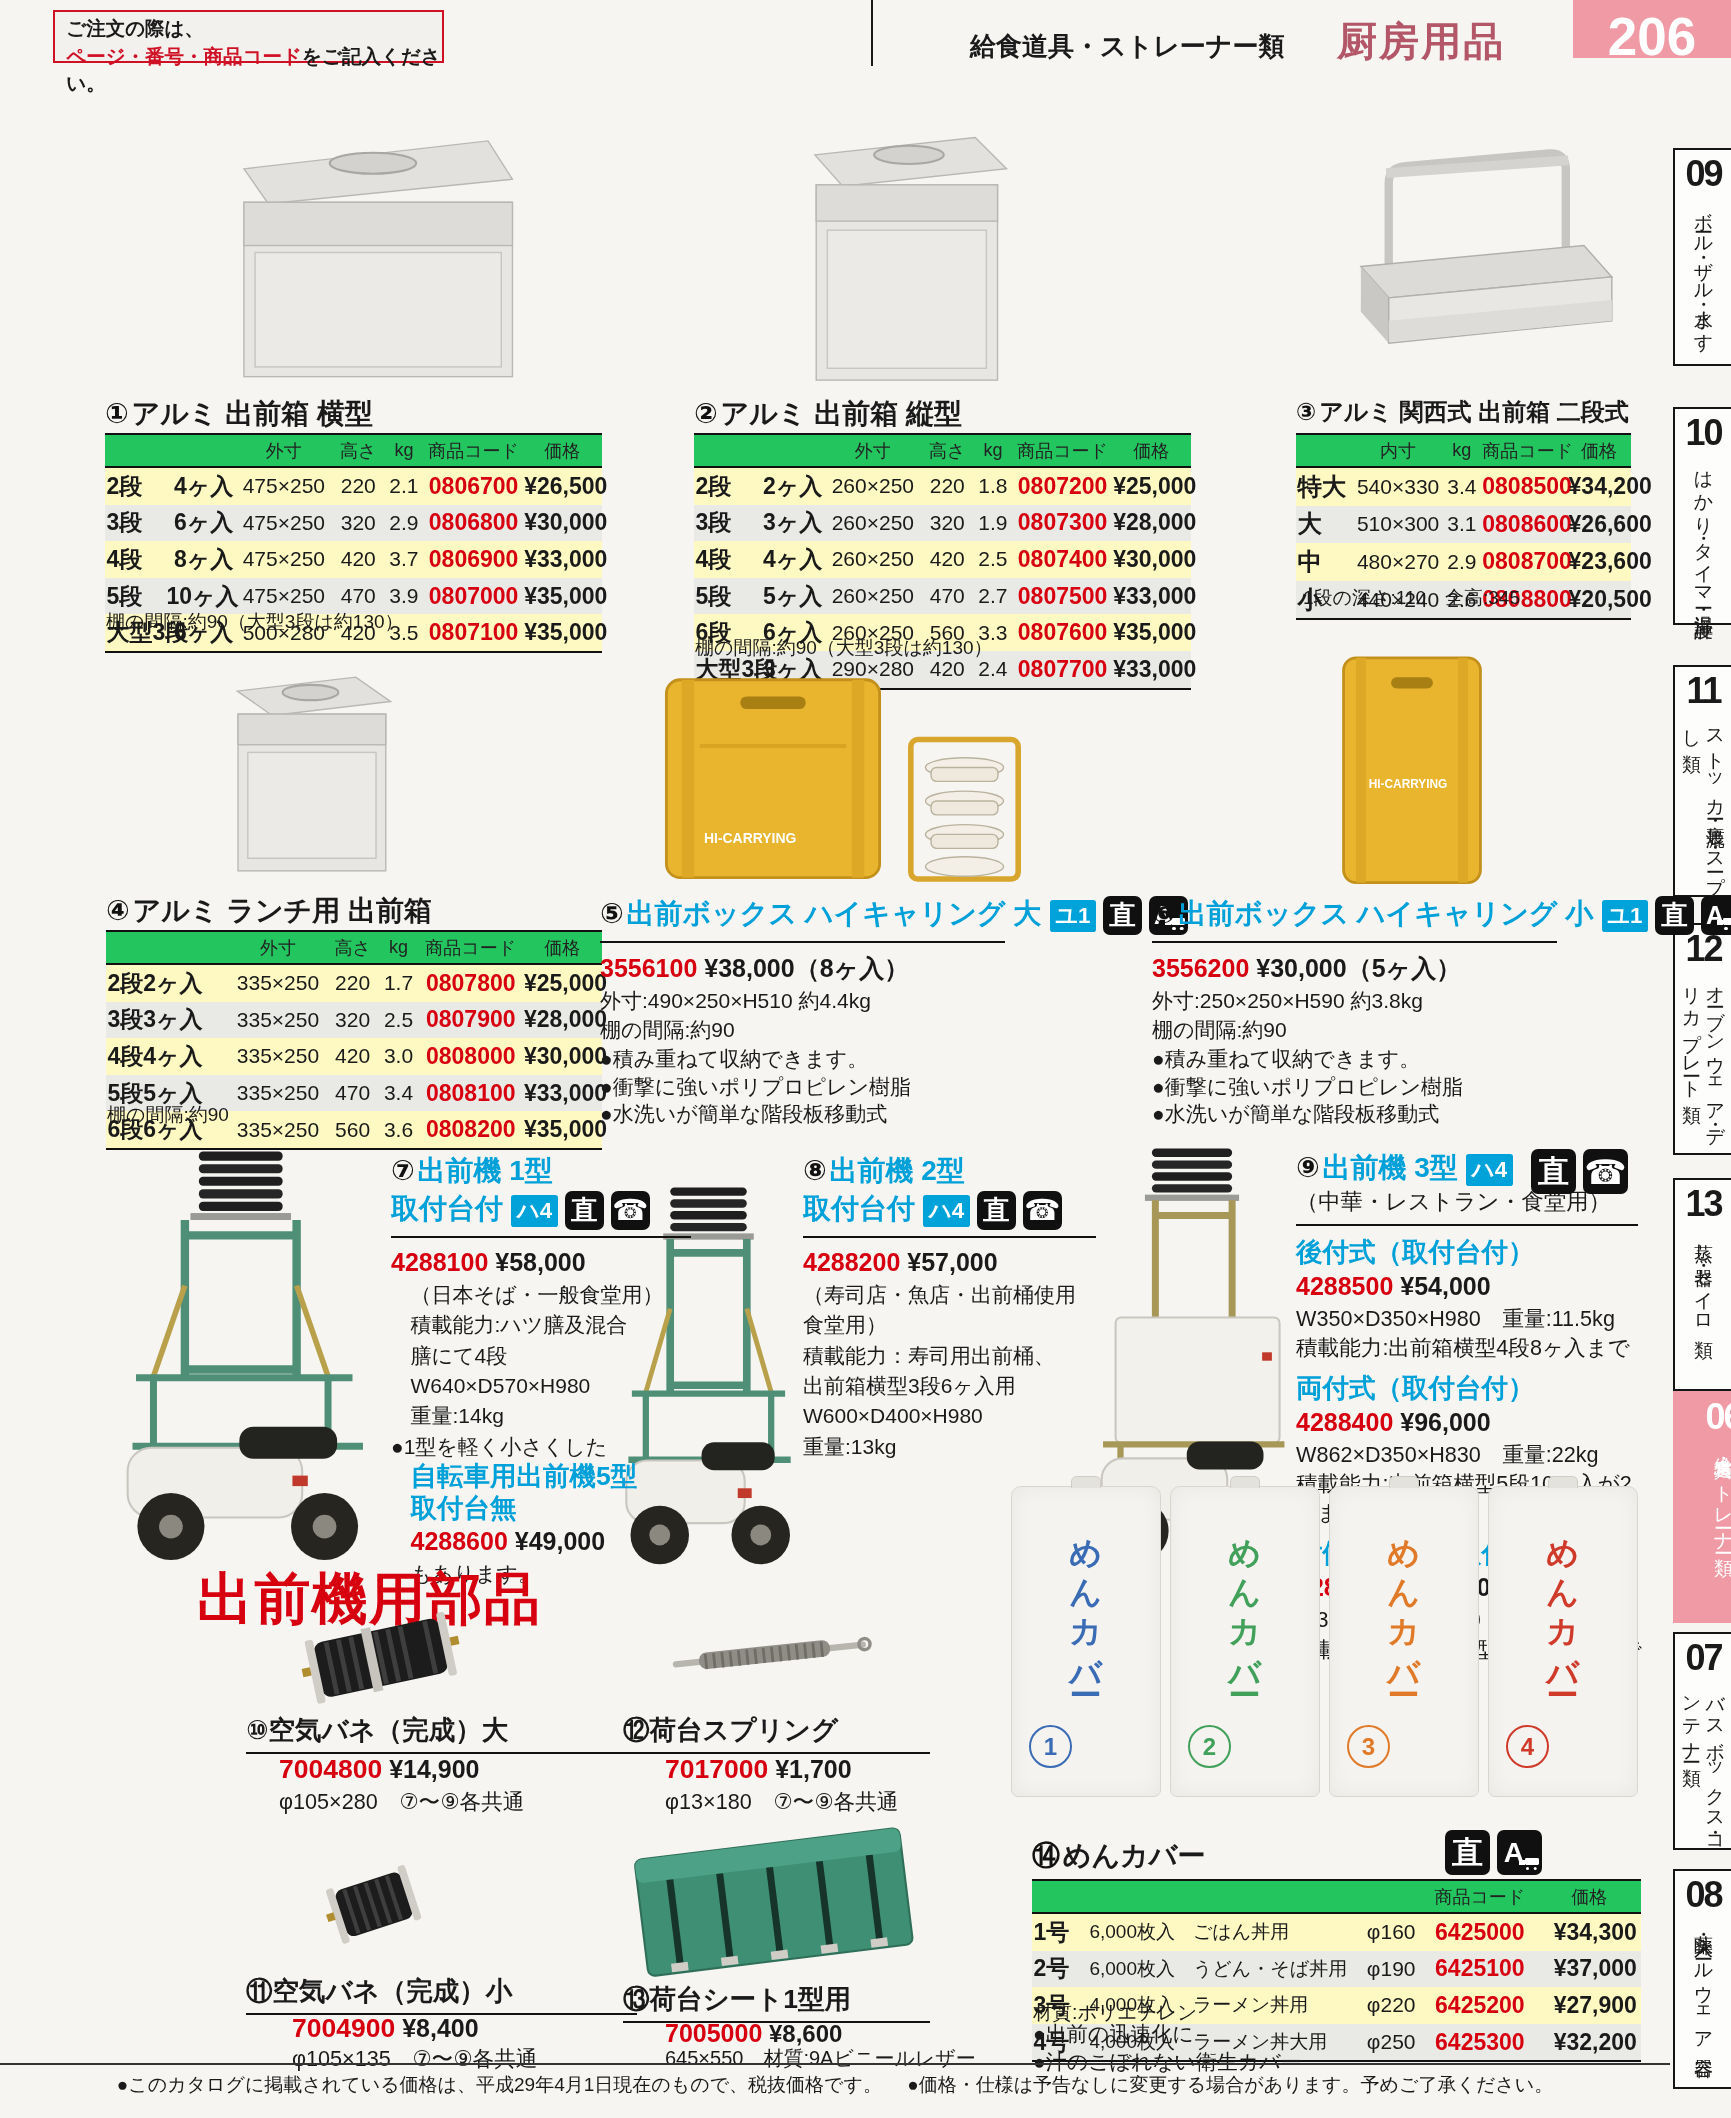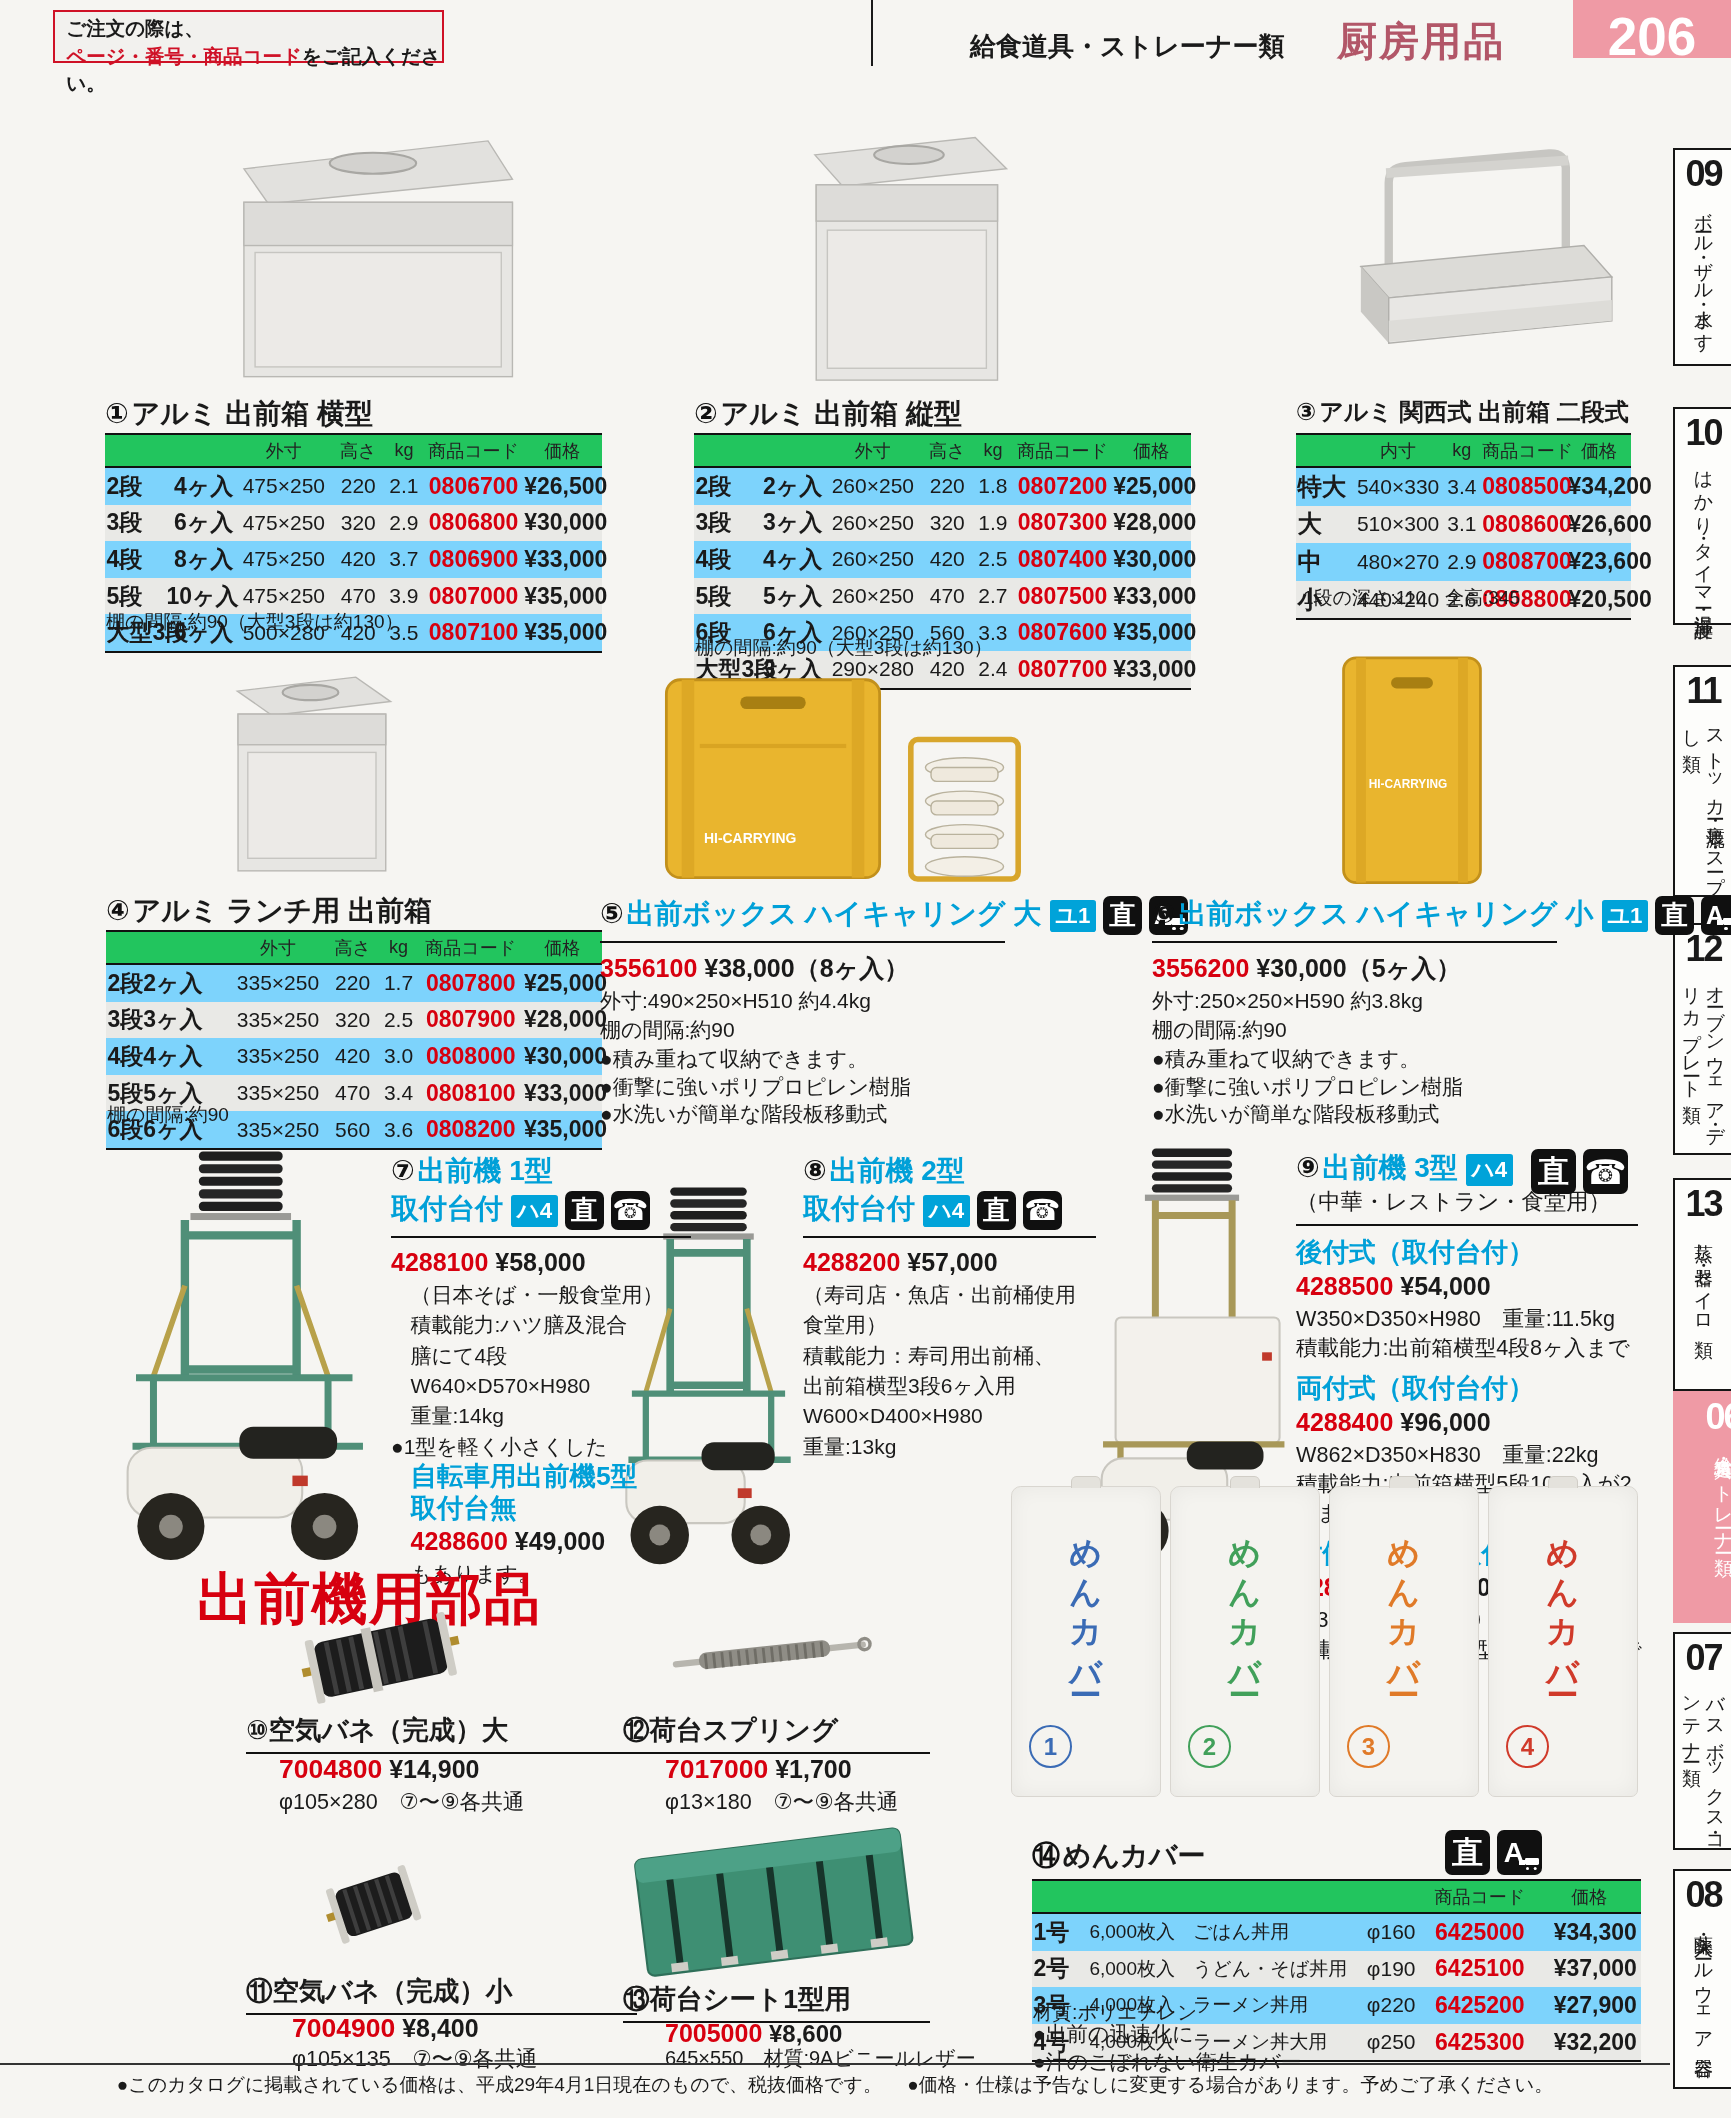--- a/index.html
+++ b/index.html
@@ -45,21 +45,21 @@
   .a-truck .truck{position:absolute;right:3.5px;bottom:9.8px;width:14px;height:7.7px;background:#fff;border-radius:1.4px;}
   .a-truck .truck::before{content:"";position:absolute;left:-5.6px;top:2.1px;width:5.6px;height:5.6px;background:#fff;}
   .a-truck .truck::after{content:"";position:absolute;left:1.4px;bottom:-4.9px;width:3.5px;height:3.5px;border-radius:50%;
                          background:#fff;box-shadow:7.7px 0 0 #fff;}
 
   
   table.spec{border-collapse:collapse;table-layout:fixed;font-size:21px;border-bottom:2.1px solid #111;}
   table.spec thead tr{background:#22c55e;border-top:2.8px solid #111;border-bottom:2.1px solid #111;}
   table.spec th{font-weight:normal;font-size:18px;color:#222;padding:3.5px 1.4px;text-align:center;white-space:nowrap;}
   table.spec td{padding:2.8px 1.4px;text-align:center;white-space:nowrap;}
-  table.spec tbody tr{background:#7dd3fc;}
+  table.spec tbody tr{background:#fef9c3;}
   table.spec tbody tr:nth-child(even){background:#e9e9e6;}
   table.spec td:nth-last-child(2){color:#d7000f;font-weight:bold;font-size:23px;}
   table.spec td:last-child{font-weight:bold;font-size:23px;text-align:right;padding-right:4.2px;}
 
   .t7 tr>*:nth-child(1){width:12%;text-align:left;}
   .t7 tr>*:nth-child(2){width:14%;text-align:right;}
   .t7 tr>*:nth-child(3){width:20%;} .t7 tr>*:nth-child(4){width:10%;}
   .t7 tr>*:nth-child(5){width:8%;}  .t7 tr>*:nth-child(6){width:20%;} .t7 tr>*:nth-child(7){width:16%;}
   .t7 td:nth-child(1),.t7 td:nth-child(2){font-weight:bold;font-size:23px;}
 

